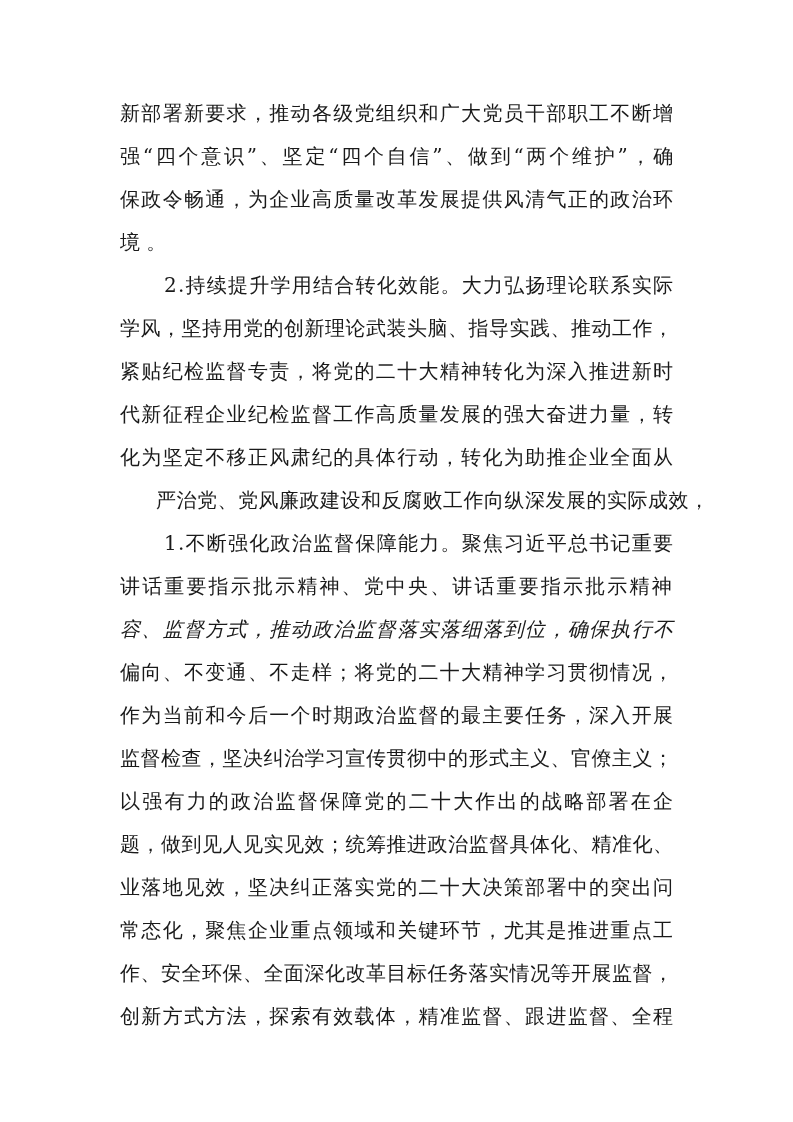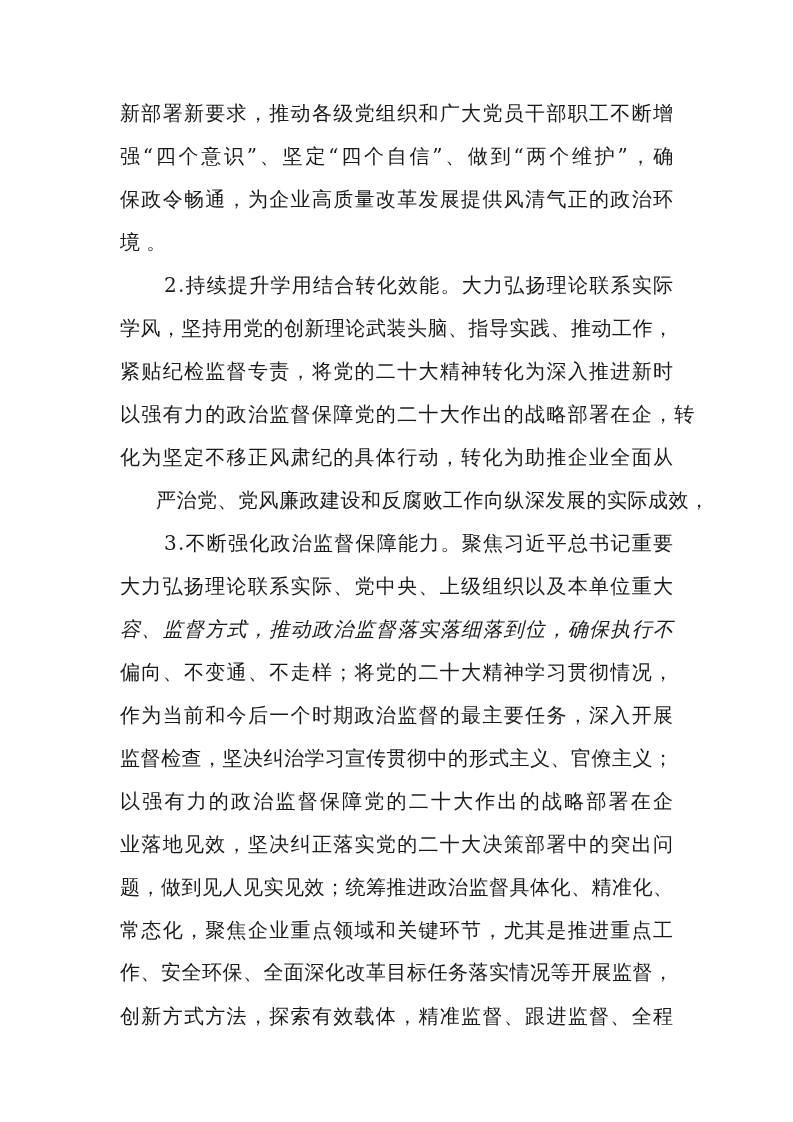--- a/index.html
+++ b/index.html
@@ -63,34 +63,34 @@
       <span class="line" style="letter-spacing: 1.32px; display: block;">新部署新要求，推动各级党组织和广大党员干部职工不断增</span>
       <span class="line" style="letter-spacing: 2.77px; display: block;">强“四个意识”、坚定“四个自信”、做到“两个维护”，确</span>
       <span class="line" style="letter-spacing: 1.32px; display: block;">保政令畅通，为企业高质量改革发展提供风清气正的政治环</span>
       <span class="line last">境。</span>
     </p>
 
     <p class="para">
       <span class="line first-indent" style="letter-spacing: 1.25px; display: block;">2.持续提升学用结合转化效能。大力弘扬理论联系实际</span>
       <span class="line" style="letter-spacing: 0.5px; display: block;">学风，坚持用党的创新理论武装头脑、指导实践、推动工作，</span>
       <span class="line" style="letter-spacing: 1.32px; display: block;">紧贴纪检监督专责，将党的二十大精神转化为深入推进新时</span>
-      <span class="line" style="letter-spacing: 1.32px; display: block;">以强有力的政治监督保障党的二十大作出的战略部署在企，转</span>
+      <span class="line" style="letter-spacing: 1.32px; display: block;">代新征程企业纪检监督工作高质量发展的强大奋进力量，转</span>
       <span class="line" style="letter-spacing: 1.32px; display: block;">化为坚定不移正风肃纪的具体行动，转化为助推企业全面从</span>
       <span class="line" style="letter-spacing: 0.5px; display: block; margin-left: 36px;">严治党、党风廉政建设和反腐败工作向纵深发展的实际成效，</span>
     </p>
 
     <p class="para">
-      <span class="line first-indent" style="letter-spacing: 1.25px; display: block;">3.不断强化政治监督保障能力。聚焦习近平总书记重要</span>
-      <span class="line" style="letter-spacing: 1.32px; display: block;">大力弘扬理论联系实际、党中央、上级组织以及本单位重大</span>
+      <span class="line first-indent" style="letter-spacing: 1.25px; display: block;">1.不断强化政治监督保障能力。聚焦习近平总书记重要</span>
+      <span class="line" style="letter-spacing: 1.32px; display: block;">讲话重要指示批示精神、党中央、讲话重要指示批示精神</span>
       <span class="line" style="letter-spacing: 1.32px; display: block; font-style: italic;">容、监督方式，推动政治监督落实落细落到位，确保执行不</span>
       <span class="line" style="letter-spacing: 1.32px; display: block;">偏向、不变通、不走样；将党的二十大精神学习贯彻情况，</span>
       <span class="line" style="letter-spacing: 1.32px; display: block;">作为当前和今后一个时期政治监督的最主要任务，深入开展</span>
       <span class="line" style="letter-spacing: 0.5px; display: block;">监督检查，坚决纠治学习宣传贯彻中的形式主义、官僚主义；</span>
       <span class="line" style="letter-spacing: 2.21px; display: block;">以强有力的政治监督保障党的二十大作出的战略部署在企</span>
+      <span class="line" style="letter-spacing: 0.5px; display: block;">题，做到见人见实见效；统筹推进政治监督具体化、精准化、</span>
       <span class="line" style="letter-spacing: 1.32px; display: block;">业落地见效，坚决纠正落实党的二十大决策部署中的突出问</span>
-      <span class="line" style="letter-spacing: 0.5px; display: block;">题，做到见人见实见效；统筹推进政治监督具体化、精准化、</span>
       <span class="line" style="letter-spacing: 1.32px; display: block;">常态化，聚焦企业重点领域和关键环节，尤其是推进重点工</span>
-      <span class="line" style="letter-spacing: 0.5px; display: block; font-family: Liberation Mono, monospace;">作、安全环保、全面深化改革目标任务落实情况等开展监督，</span>
+      <span class="line" style="letter-spacing: 0.5px; display: block;">作、安全环保、全面深化改革目标任务落实情况等开展监督，</span>
       <span class="line" style="letter-spacing: 1.32px; display: block;">创新方式方法，探索有效载体，精准监督、跟进监督、全程</span>
     </p>
 
   </div>
 </div>
 
 </body></html>

